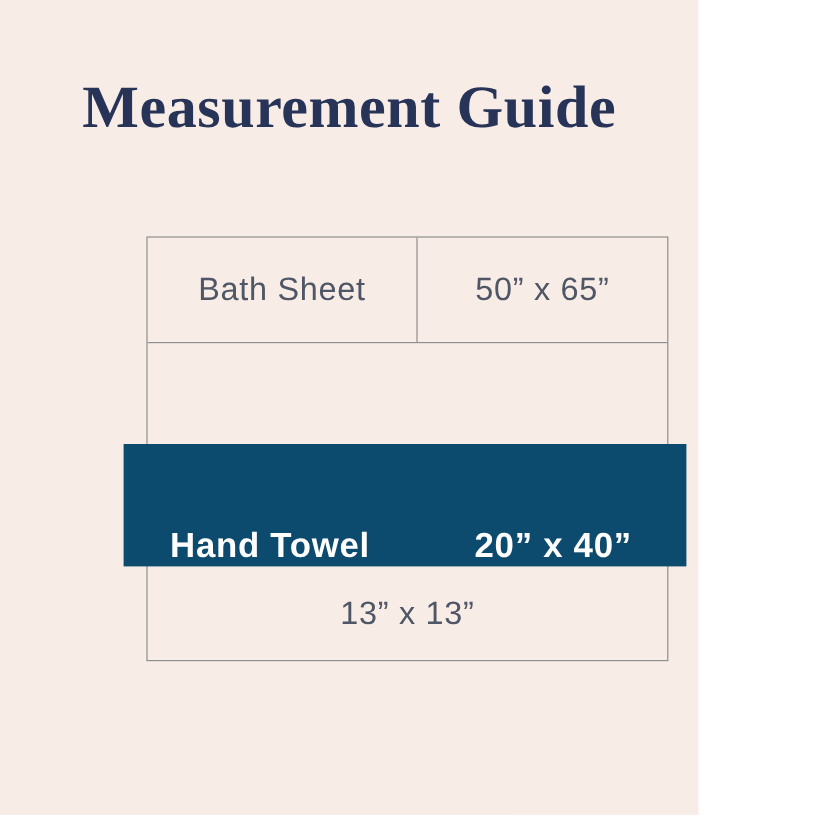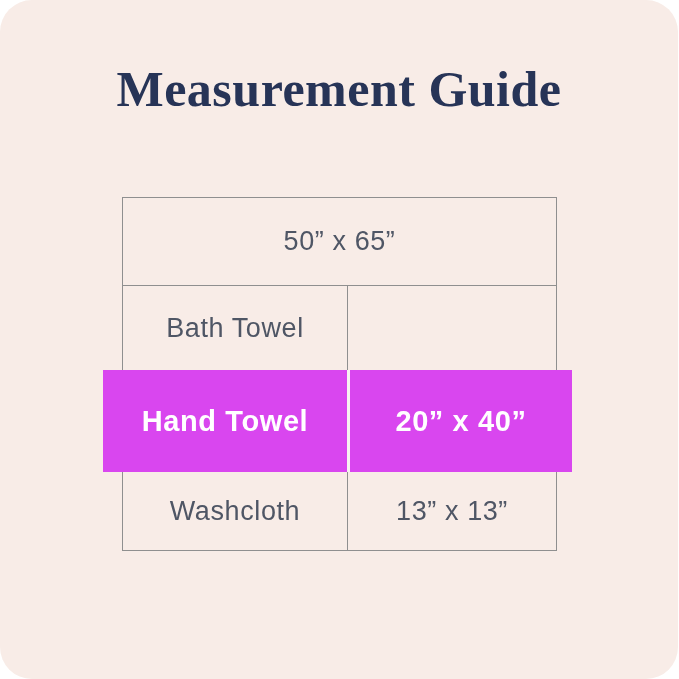--- a/index.html
+++ b/index.html
@@ -1,23 +1,22 @@
 <!DOCTYPE html>
 <html><head>
 <meta charset="utf-8">
 <style>
   html, body { margin: 0; padding: 0; }
   .canvas {
     position: relative;
-    width: 678px;
+    width: 582px;
     height: 679px;
     background: #f8ece7;
     font-family: "Liberation Sans", sans-serif;
     overflow: hidden;
-    border-radius: 32px;
   }
   .title {
     position: absolute;
     top: 62px;
     left: 0;
     right: 0;
     margin: 0;
     text-align: center;
     font-family: "Liberation Serif", serif;
     font-weight: 700;
@@ -53,21 +52,22 @@
   .cell.size-cell { flex: 1; }
   .row.r0 { height: 87px; border-bottom: 1px solid #8f8f8f; }
   .row.r1 { height: 84px; }
   .row.r3 { height: 78px; }
   .row.highlight {
     position: relative;
     z-index: 2;
     height: 102px;
     margin-left: -20px;
     margin-right: -16px;
-    background: #d946ef;
+    background: #0c4a6e;
+    align-items: flex-end;
   }
   .row.highlight .cell {
     color: #ffffff;
     font-weight: 700;
     font-size: 29px;
     border: none;
   }
   .row.highlight .cell.label-cell { width: 244px; }
   .row.highlight .gap-divider {
     width: 3px;
@@ -77,32 +77,31 @@
 </head>
 <body>
 
 <div class="canvas">
 
   <h1 class="title">Measurement Guide</h1>
 
   <div class="size-table">
 
     <div class="row r0">
+      <div class="cell label-cell">Bath Sheet</div>
       <div class="cell size-cell">50” x 65”</div>
     </div>
 
     <div class="row r1">
-      <div class="cell label-cell">Bath Towel</div>
     </div>
 
     <div class="row highlight">
       <div class="cell label-cell">Hand Towel</div>
       <div class="gap-divider"></div>
       <div class="cell size-cell">20” x 40”</div>
     </div>
 
     <div class="row r3">
-      <div class="cell label-cell">Washcloth</div>
       <div class="cell size-cell">13” x 13”</div>
     </div>
 
   </div>
 </div>
 
 </body></html>

